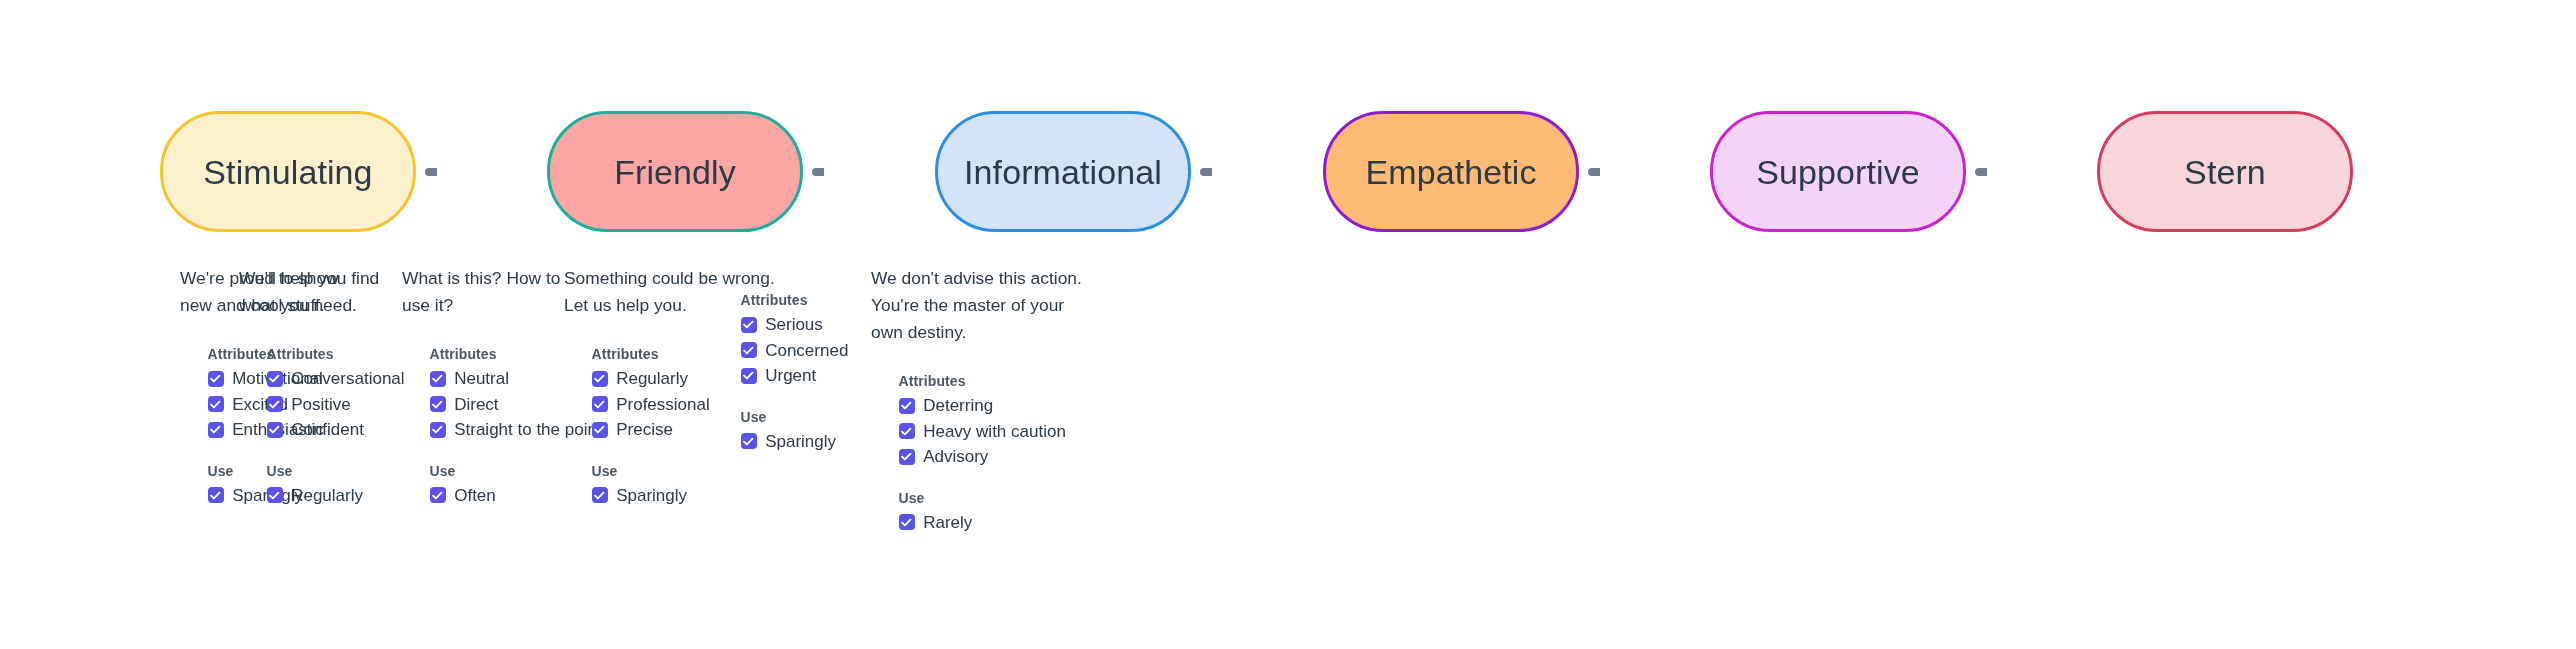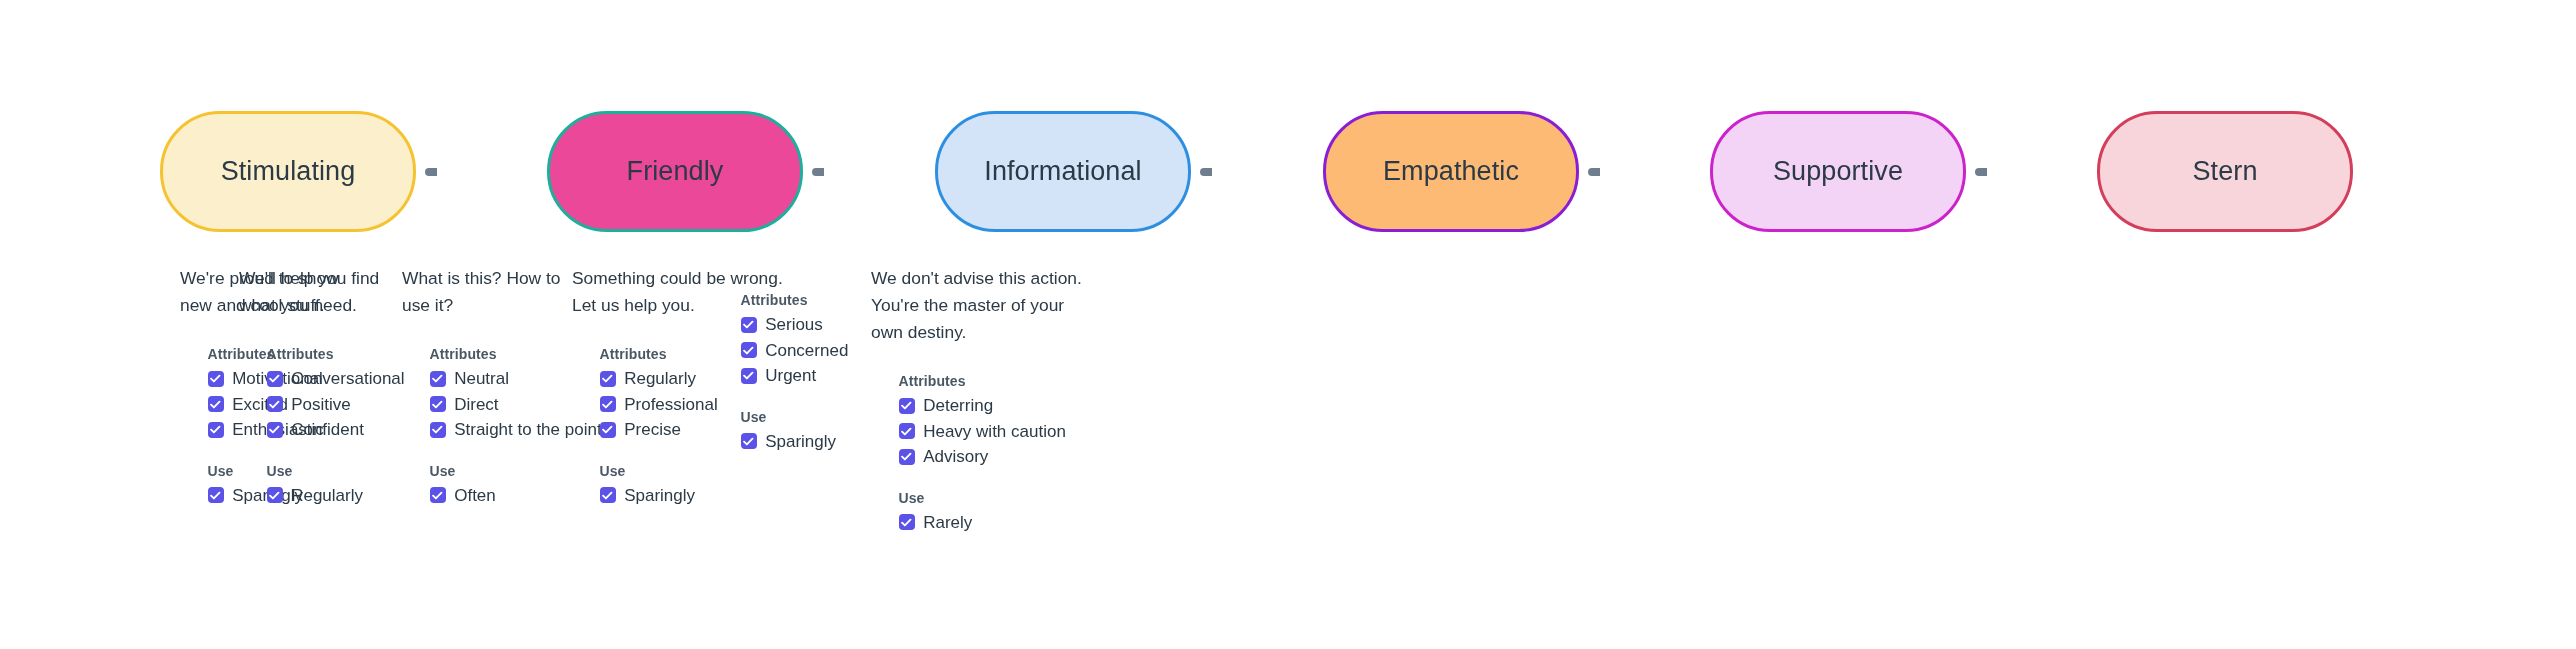--- a/index.html
+++ b/index.html
@@ -40,21 +40,21 @@
     box-sizing: border-box;
     border-radius: 60px;
     border: 3.4px solid #cccccc;
     background: #f4f4f4;
     display: flex;
     align-items: center;
     justify-content: center;
   }
 
   .pill-label {
-    font-size: 27px;
+    font-size: 34px;
     line-height: 1;
     letter-spacing: 0.1px;
     color: #2B3A46;
     text-align: center;
     white-space: nowrap;
   }
 
   .connector {
     flex: 1 1 auto;
     height: 8px;
@@ -153,21 +153,21 @@
 
   <div class="tone-row" id="tone-row" style="left: 160px; width: 2196px;">
       <div class="pill" style="border-color: rgb(245, 194, 48); background: rgb(252, 240, 204);">
         <span class="pill-label">Stimulating</span>
       </div>
       <div class="connector solid-fallback" style="flex: 0 0 131px; margin: 0px;">
         <span class="dash" style="left: 9.4px; background: rgb(110, 126, 143);"></span>
         <span class="dash" style="left: 43px; background: rgb(110, 126, 143);"></span>
         <span class="dash" style="left: 76px; background: rgb(110, 126, 143);"></span>
       </div>
-      <div class="pill" style="border-color: rgb(29, 175, 156); background: #ec4899;">
+      <div class="pill" style="border-color: rgb(29, 175, 156); background: #fca5a5;">
         <span class="pill-label">Friendly</span>
       </div>
       <div class="connector solid-fallback" style="flex: 0 0 132px; margin: 0px;">
         <span class="dash" style="left: 9.4px; background: rgb(110, 126, 143);"></span>
         <span class="dash" style="left: 43px; background: rgb(110, 126, 143);"></span>
         <span class="dash" style="left: 76px; background: rgb(110, 126, 143);"></span>
       </div>
       <div class="pill" style="border-color: rgb(46, 143, 224); background: rgb(211, 228, 248);">
         <span class="pill-label">Informational</span>
       </div>
@@ -323,21 +323,21 @@
               <span class="checkbox" style="background: rgb(91, 82, 232);">
                 <svg viewBox="0 0 16 14" xmlns="http://www.w3.org/2000/svg" aria-hidden="true">
                   <path d="M1.6 7.0 L5.8 11.1 L14.2 2.4" fill="none" stroke="#ffffff" stroke-width="2.8" stroke-linecap="round" stroke-linejoin="round"></path>
                 </svg>
               </span>
               <span class="check-label">Often</span>
             </div>
           </div>
         </div>
       </div>
-      <div class="column" style="left: 564px; margin-left: 8px;">
+      <div class="column" style="left: 564px;">
         <p class="desc">Something could be wrong.
 Let us help you.</p>
         <div class="lists">
           <div class="group">
             <div class="group-title" style="color: rgb(74, 88, 102);">Attributes</div>
             <div class="check-item">
               <span class="checkbox" style="background: rgb(91, 82, 232);">
                 <svg viewBox="0 0 16 14" xmlns="http://www.w3.org/2000/svg" aria-hidden="true">
                   <path d="M1.6 7.0 L5.8 11.1 L14.2 2.4" fill="none" stroke="#ffffff" stroke-width="2.8" stroke-linecap="round" stroke-linejoin="round"></path>
                 </svg>

